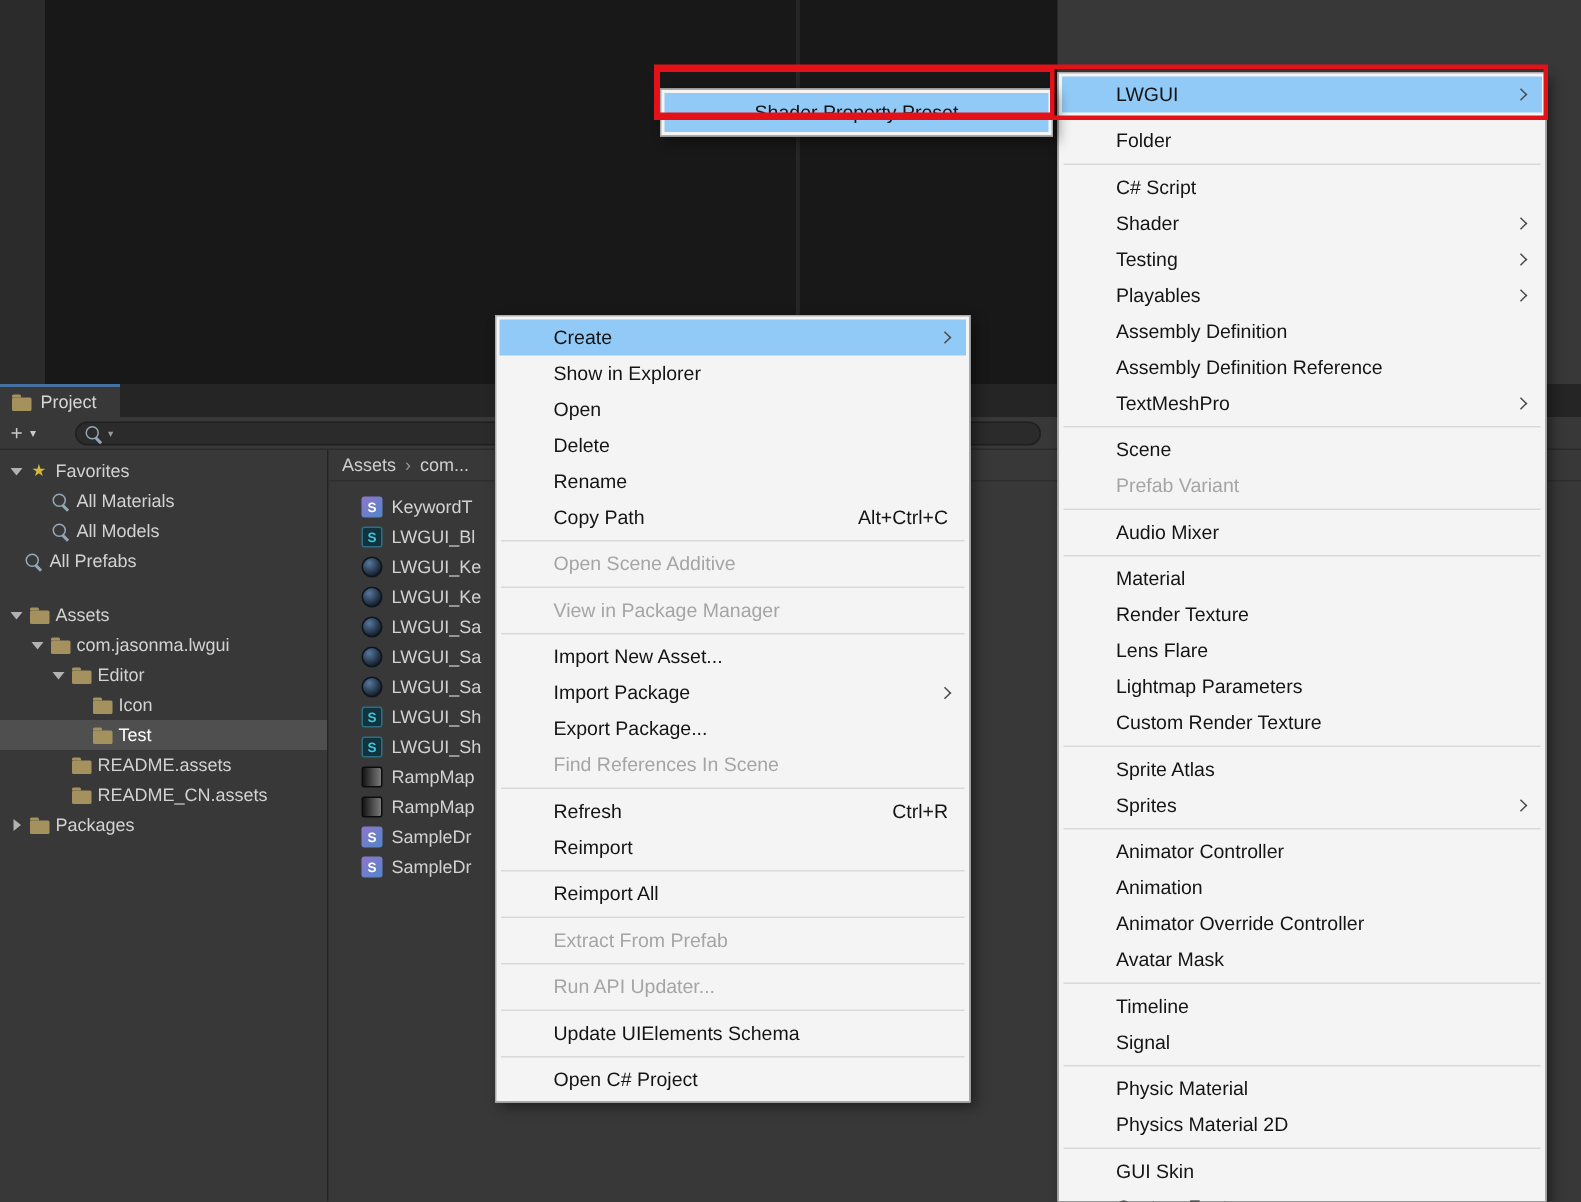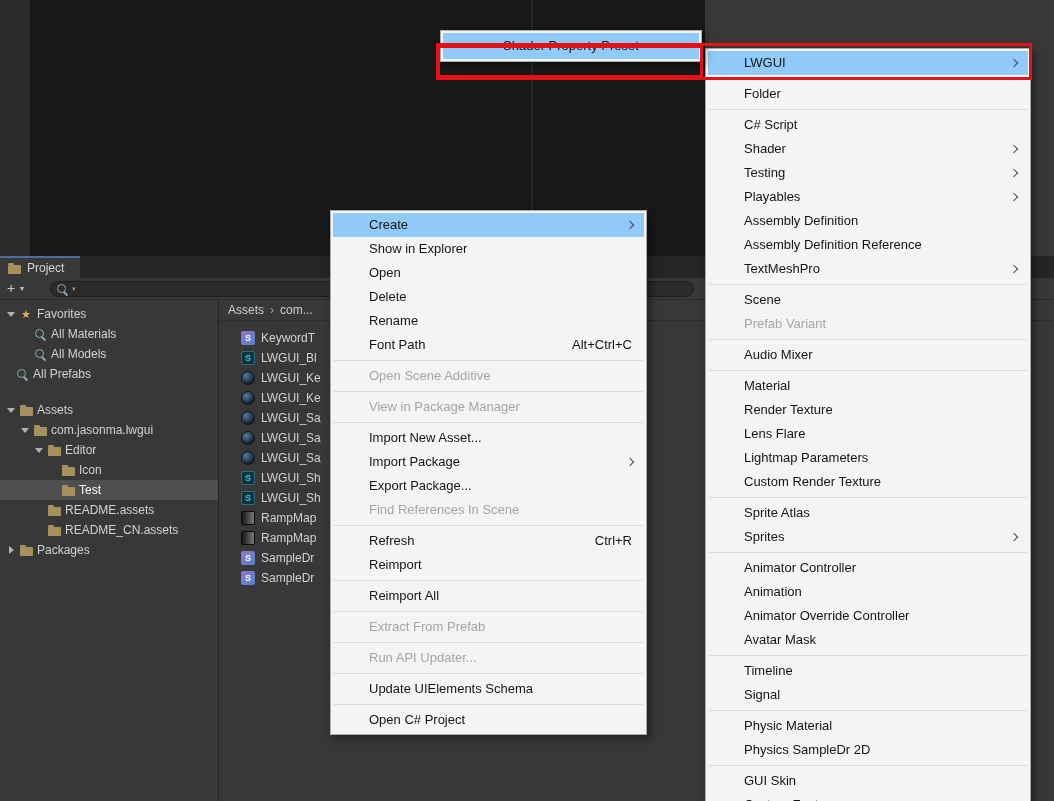--- a/index.html
+++ b/index.html
@@ -74,21 +74,21 @@
   .fi-material { border-radius:50%; background:radial-gradient(circle at 35% 30%, #56789e, #141e2a 75%); border:1px solid #0e151c; }
   .fi-texture  { background:linear-gradient(90deg,#151515,#7a7a7a); border:1px solid #0c0c0c; }
 
   
   .menu {
     position:absolute; background:#f4f4f4; border:1px solid #ababab;
     box-shadow:3px 3px 8px rgba(0,0,0,.45); padding:2px; font-size:13px; color:#141414;
   }
   .context-menu  { left:330px; top:210px; width:317px; z-index:10; }
   .create-submenu{ left:705px; top:48px;  width:326px; z-index:11; }
-  .lwgui-submenu { left:440px; top:30px;  width:262px; z-index:12; }
+  .lwgui-submenu { left:440px; top:59px;  width:262px; z-index:12; }
   .menu-item { position:relative; height:24px; line-height:24px; padding:0 24px 0 36px; white-space:nowrap; cursor:default; }
   .menu-item.highlighted { background: var(--hl, #91c9f7); }
   .menu-item.disabled { color:#a5a5a5; }
   .menu-shortcut { position:absolute; right:12px; }
   .menu-arrow { position:absolute; right:11px; top:50%; width:6px; height:6px;
     border-top:1.6px solid #4a4a4a; border-right:1.6px solid #4a4a4a;
     transform:translateY(-50%) rotate(45deg); }
   .menu-sep { height:1px; background:#d9d9d9; margin:3px 1px; }
   .lwgui-submenu .menu-item { height:26px; line-height:26px; padding:0; text-align:center; }
 
@@ -281,21 +281,21 @@
       </div>
   </div>
 </div>
 
 <div class="menu context-menu" id="context-menu">
     <div class="menu-item highlighted"><span class="menu-label">Create</span><span class="menu-arrow"></span></div>
     <div class="menu-item"><span class="menu-label">Show in Explorer</span></div>
     <div class="menu-item"><span class="menu-label">Open</span></div>
     <div class="menu-item"><span class="menu-label">Delete</span></div>
     <div class="menu-item"><span class="menu-label">Rename</span></div>
-    <div class="menu-item"><span class="menu-label">Font Path</span><span class="menu-shortcut">Alt+Ctrl+C</span></div>
+    <div class="menu-item"><span class="menu-label">Copy Path</span><span class="menu-shortcut">Alt+Ctrl+C</span></div>
     <div class="menu-sep"></div>
     <div class="menu-item disabled"><span class="menu-label">Open Scene Additive</span></div>
     <div class="menu-sep"></div>
     <div class="menu-item disabled"><span class="menu-label">View in Package Manager</span></div>
     <div class="menu-sep"></div>
     <div class="menu-item"><span class="menu-label">Import New Asset...</span></div>
     <div class="menu-item"><span class="menu-label">Import Package</span><span class="menu-arrow"></span></div>
     <div class="menu-item"><span class="menu-label">Export Package...</span></div>
     <div class="menu-item disabled"><span class="menu-label">Find References In Scene</span></div>
     <div class="menu-sep"></div>
@@ -341,21 +341,21 @@
     <div class="menu-sep"></div>
     <div class="menu-item"><span class="menu-label">Animator Controller</span></div>
     <div class="menu-item"><span class="menu-label">Animation</span></div>
     <div class="menu-item"><span class="menu-label">Animator Override Controller</span></div>
     <div class="menu-item"><span class="menu-label">Avatar Mask</span></div>
     <div class="menu-sep"></div>
     <div class="menu-item"><span class="menu-label">Timeline</span></div>
     <div class="menu-item"><span class="menu-label">Signal</span></div>
     <div class="menu-sep"></div>
     <div class="menu-item"><span class="menu-label">Physic Material</span></div>
-    <div class="menu-item"><span class="menu-label">Physics SampleDr 2D</span></div>
+    <div class="menu-item"><span class="menu-label">Physics Material 2D</span></div>
     <div class="menu-sep"></div>
     <div class="menu-item"><span class="menu-label">GUI Skin</span></div>
     <div class="menu-item"><span class="menu-label">Custom Font</span></div>
   </div>
 <div class="menu lwgui-submenu" id="lwgui-submenu">
     <div class="menu-item highlighted"><span class="menu-label">Shader Property Preset</span></div>
   </div>
 
 <div class="annot annot-outer"></div>
 <div class="annot annot-inner"></div>

